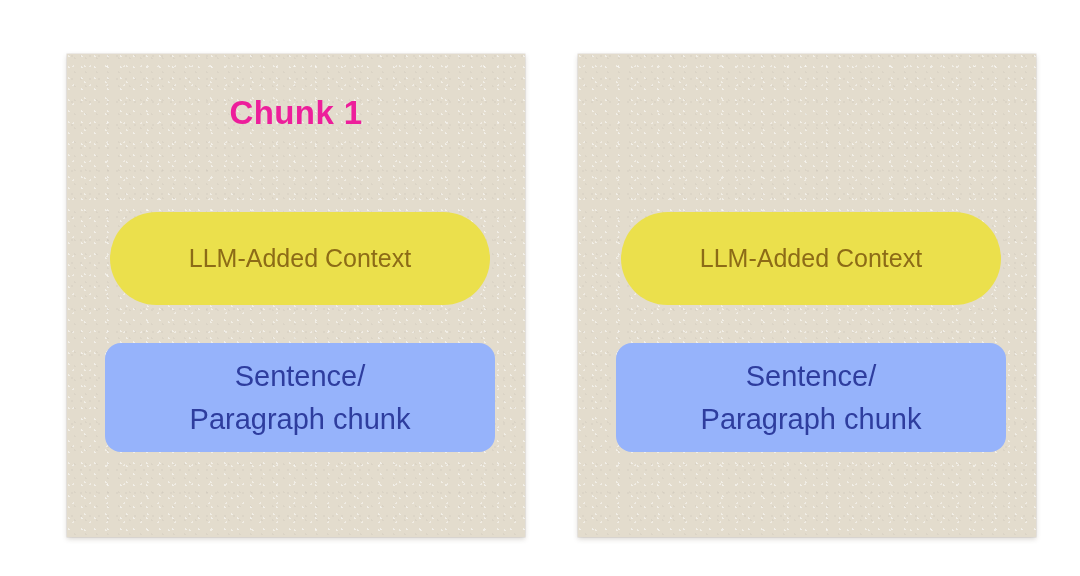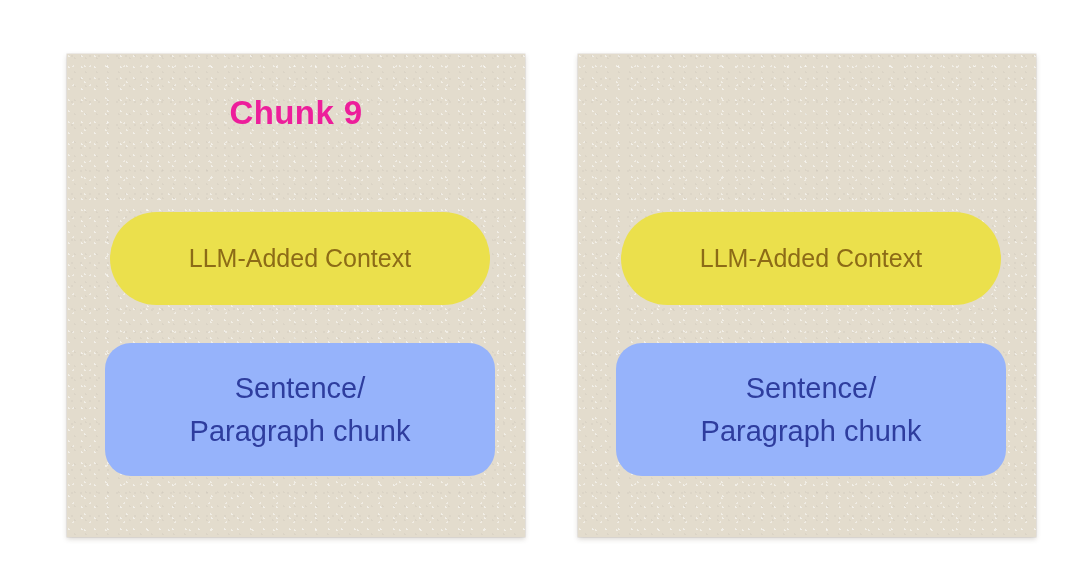--- a/index.html
+++ b/index.html
@@ -77,23 +77,23 @@
     text-align: center;
     white-space: nowrap;
     user-select: none;
   }
 
   .chunk-box {
     position: absolute;
     left: 38px;
     top: 289px;
     width: 390px;
-    height: 133px;
+    height: 109px;
     background-color: #96b3fb;
-    border-radius: 26px;
+    border-radius: 16px;
     display: flex;
     align-items: center;
     justify-content: center;
     box-sizing: border-box;
   }
 
   .chunk-box-label {
     font-size: 29px;
     color: #2e3d9e;
     line-height: 1.45;
@@ -105,21 +105,21 @@
     display: block;
     white-space: nowrap;
   }
 </style>
 </head>
 <body>
 
 <div id="diagram-root">
 
   <div class="panel" id="panel-chunk-1">
-    <div class="panel-title">Chunk 9</div>
+    <div class="panel-title">Chunk 1</div>
 
     <div class="context-pill">
       <span class="context-pill-label">LLM-Added Context</span>
     </div>
 
     <div class="chunk-box">
       <span class="chunk-box-label">
         <span class="line">Sentence/</span>
         <span class="line">Paragraph chunk</span>
       </span>

